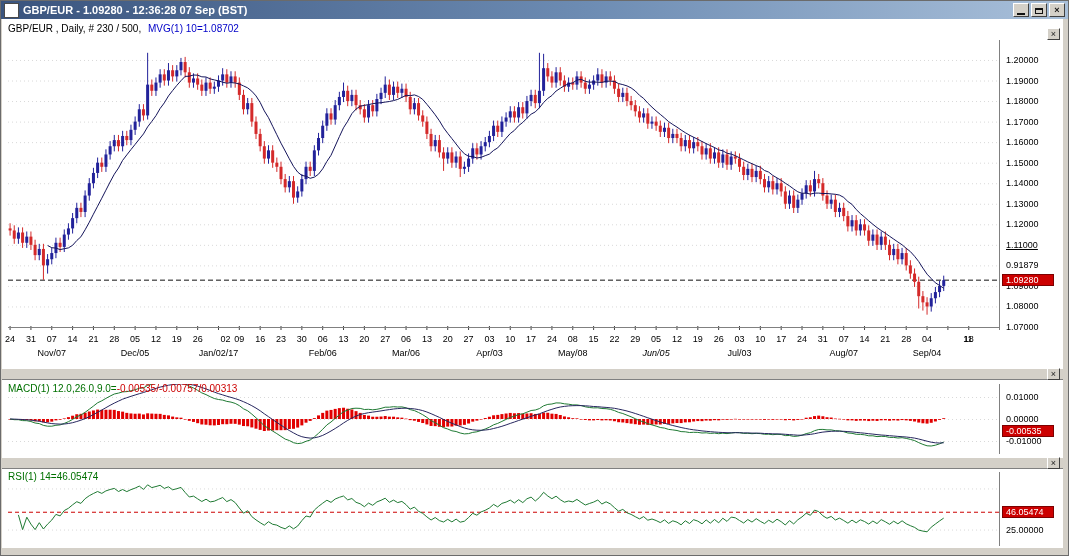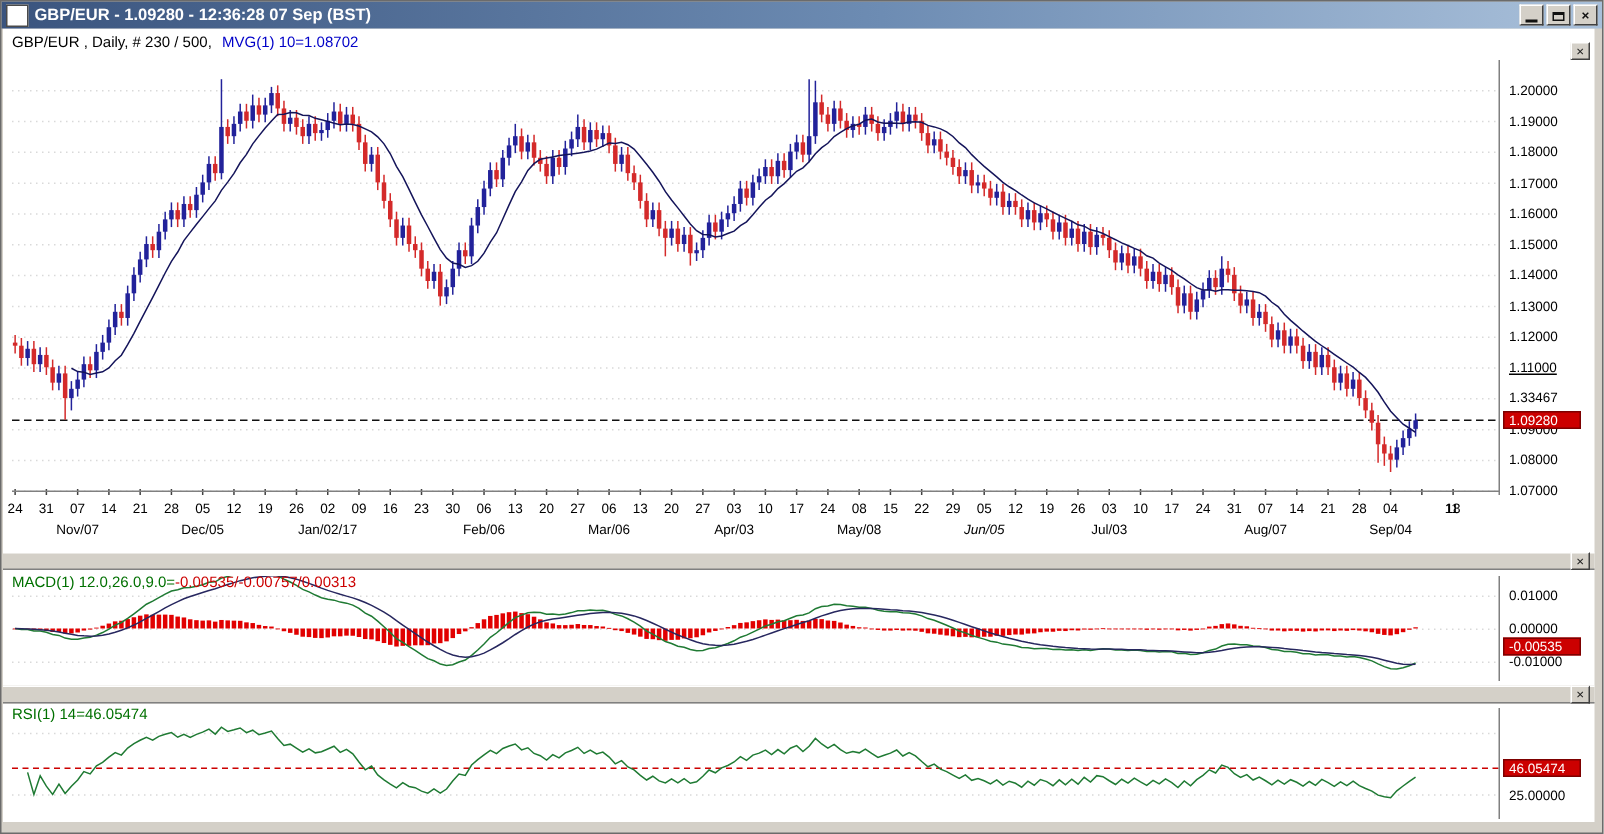--- a/index.html
+++ b/index.html
@@ -833,35 +833,35 @@
     <div class="axlabel" style="position: absolute; left: 1006px; top: 54.98px;">1.20000</div>
     <div class="axlabel" style="position: absolute; left: 1006px; top: 75.52px;">1.19000</div>
     <div class="axlabel" style="position: absolute; left: 1006px; top: 96.06px;">1.18000</div>
     <div class="axlabel" style="position: absolute; left: 1006px; top: 116.6px;">1.17000</div>
     <div class="axlabel" style="position: absolute; left: 1006px; top: 137.14px;">1.16000</div>
     <div class="axlabel" style="position: absolute; left: 1006px; top: 157.68px;">1.15000</div>
     <div class="axlabel" style="position: absolute; left: 1006px; top: 178.22px;">1.14000</div>
     <div class="axlabel" style="position: absolute; left: 1006px; top: 198.76px;">1.13000</div>
     <div class="axlabel" style="position: absolute; left: 1006px; top: 219.3px;">1.12000</div>
     <div class="axlabel" style="position: absolute; left: 1006px; top: 239.84px; text-decoration: underline;">1.11000</div>
-    <div class="axlabel" style="position: absolute; left: 1006px; top: 260.38px;">1.33467</div>
+    <div class="axlabel" style="position: absolute; left: 1006px; top: 260.38px;">0.91879</div>
     <div class="axlabel" style="position: absolute; left: 1006px; top: 280.92px;">1.09000</div>
     <div class="axlabel" style="position: absolute; left: 1006px; top: 301.46px;">1.08000</div>
     <div class="axlabel" style="position: absolute; left: 1006px; top: 322px;">1.07000</div>
     <div class="axlabel" style="position: absolute; left: -1.91597px; top: 334px; width: 24px; text-align: center;">24</div>
     <div class="axlabel" style="position: absolute; left: 18.9244px; top: 334px; width: 24px; text-align: center;">31</div>
     <div class="axlabel" style="position: absolute; left: 39.7647px; top: 334px; width: 24px; text-align: center;">07</div>
     <div class="axlabel" style="position: absolute; left: 60.605px; top: 334px; width: 24px; text-align: center;">14</div>
     <div class="axlabel" style="position: absolute; left: 81.4454px; top: 334px; width: 24px; text-align: center;">21</div>
     <div class="axlabel" style="position: absolute; left: 102.286px; top: 334px; width: 24px; text-align: center;">28</div>
     <div class="axlabel" style="position: absolute; left: 123.126px; top: 334px; width: 24px; text-align: center;">05</div>
     <div class="axlabel" style="position: absolute; left: 143.966px; top: 334px; width: 24px; text-align: center;">12</div>
     <div class="axlabel" style="position: absolute; left: 164.807px; top: 334px; width: 24px; text-align: center;">19</div>
     <div class="axlabel" style="position: absolute; left: 185.647px; top: 334px; width: 24px; text-align: center;">26</div>
-    <div class="axlabel" style="position: absolute; left: 206.487px; top: 334px; width: 24px; text-align: center;">02</div>
+    <div class="axlabel" style="position: absolute; left: 206.487px; top: 334px; width: 24px; text-align: right;">02</div>
     <div class="axlabel" style="position: absolute; left: 227.328px; top: 334px; width: 24px; text-align: center;">09</div>
     <div class="axlabel" style="position: absolute; left: 248.168px; top: 334px; width: 24px; text-align: center;">16</div>
     <div class="axlabel" style="position: absolute; left: 269.008px; top: 334px; width: 24px; text-align: center;">23</div>
     <div class="axlabel" style="position: absolute; left: 289.849px; top: 334px; width: 24px; text-align: center;">30</div>
     <div class="axlabel" style="position: absolute; left: 310.689px; top: 334px; width: 24px; text-align: center;">06</div>
     <div class="axlabel" style="position: absolute; left: 331.529px; top: 334px; width: 24px; text-align: center;">13</div>
     <div class="axlabel" style="position: absolute; left: 352.37px; top: 334px; width: 24px; text-align: center;">20</div>
     <div class="axlabel" style="position: absolute; left: 373.21px; top: 334px; width: 24px; text-align: center;">27</div>
     <div class="axlabel" style="position: absolute; left: 394.05px; top: 334px; width: 24px; text-align: center;">06</div>
     <div class="axlabel" style="position: absolute; left: 414.891px; top: 334px; width: 24px; text-align: center;">13</div>

